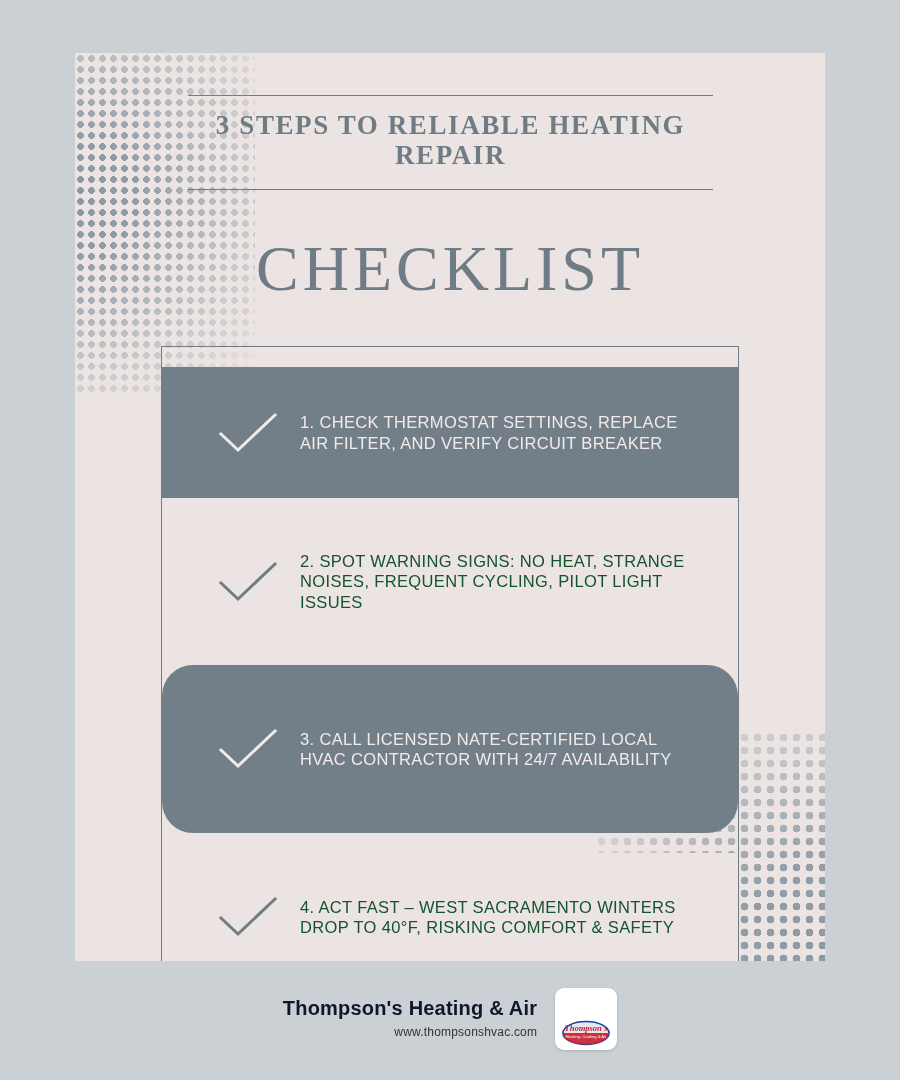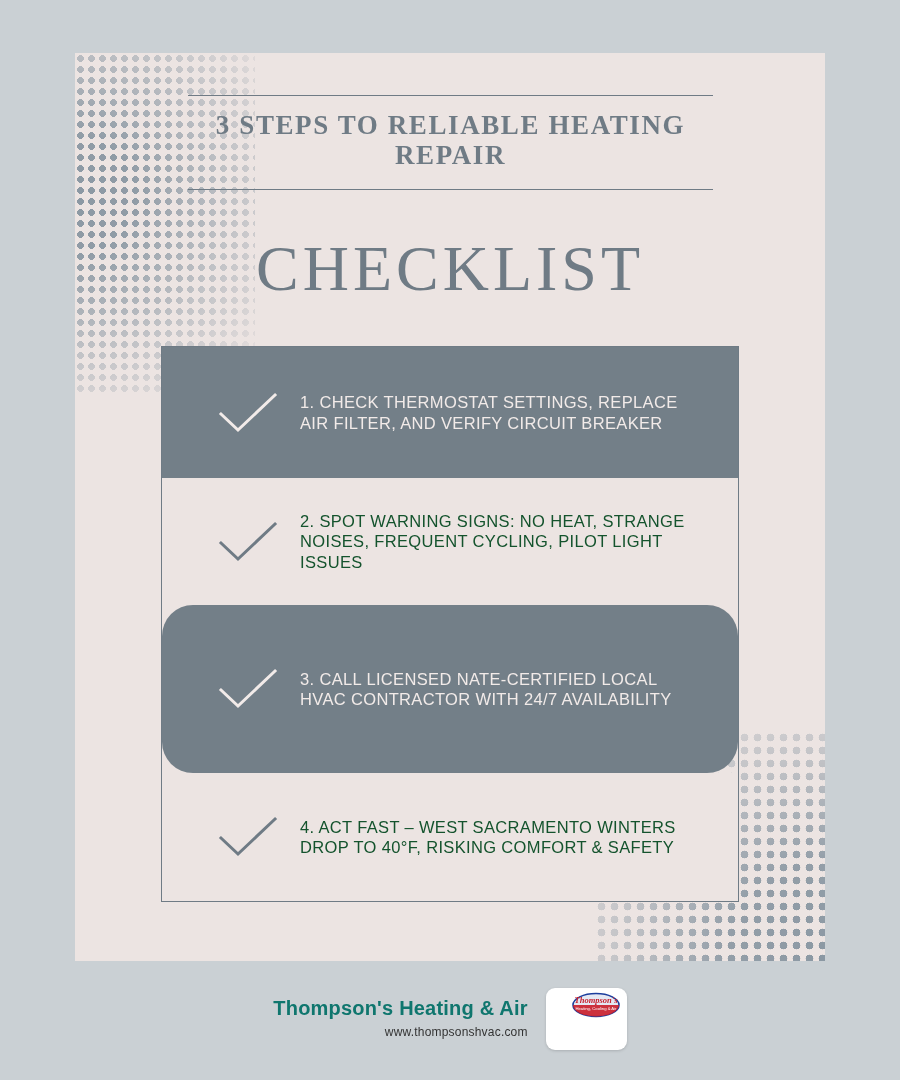--- a/index.html
+++ b/index.html
@@ -105,20 +105,21 @@
     width: 578px;
     border: 1px solid #6f7b85;
     box-sizing: border-box;
   }
 
   .row {
     display: flex;
     align-items: center;
     box-sizing: border-box;
     padding: 0 8px 0 34px;
+    margin-top: 20px;
   }
   .row-dark {
     background: #737f88;
     color: #f2ebe9;
   }
   .row-light {
     background: #ece4e2;
     color: #14532d;
   }
   .row-1 { height: 131px; }
@@ -151,41 +152,40 @@
     width: 900px;
     display: flex;
     align-items: center;
     justify-content: center;
     gap: 18px;
   }
   .footer-text { text-align: right; }
   .brand-name {
     font-size: 20px;
     font-weight: bold;
-    color: #0f766e;
+    color: #0f172a;
     letter-spacing: 0.2px;
     line-height: 26px;
   }
   .brand-url {
     font-size: 12px;
     color: #333333;
     line-height: 22px;
     letter-spacing: 0.2px;
   }
 
   .logo-badge {
     width: 62px;
     height: 62px;
     border-radius: 9px;
     background: #ffffff;
     box-shadow: 0 1px 3px rgba(0,0,0,0.16);
     display: flex;
-    align-items: flex-start;
+    align-items: flex-end;
     justify-content: center;
-    padding-left: 19px;
   }
 </style>
 </head>
 <body>
 
 <div class="poster">
 
   <div class="card">
 
     <div class="halftone halftone-tl"></div>

